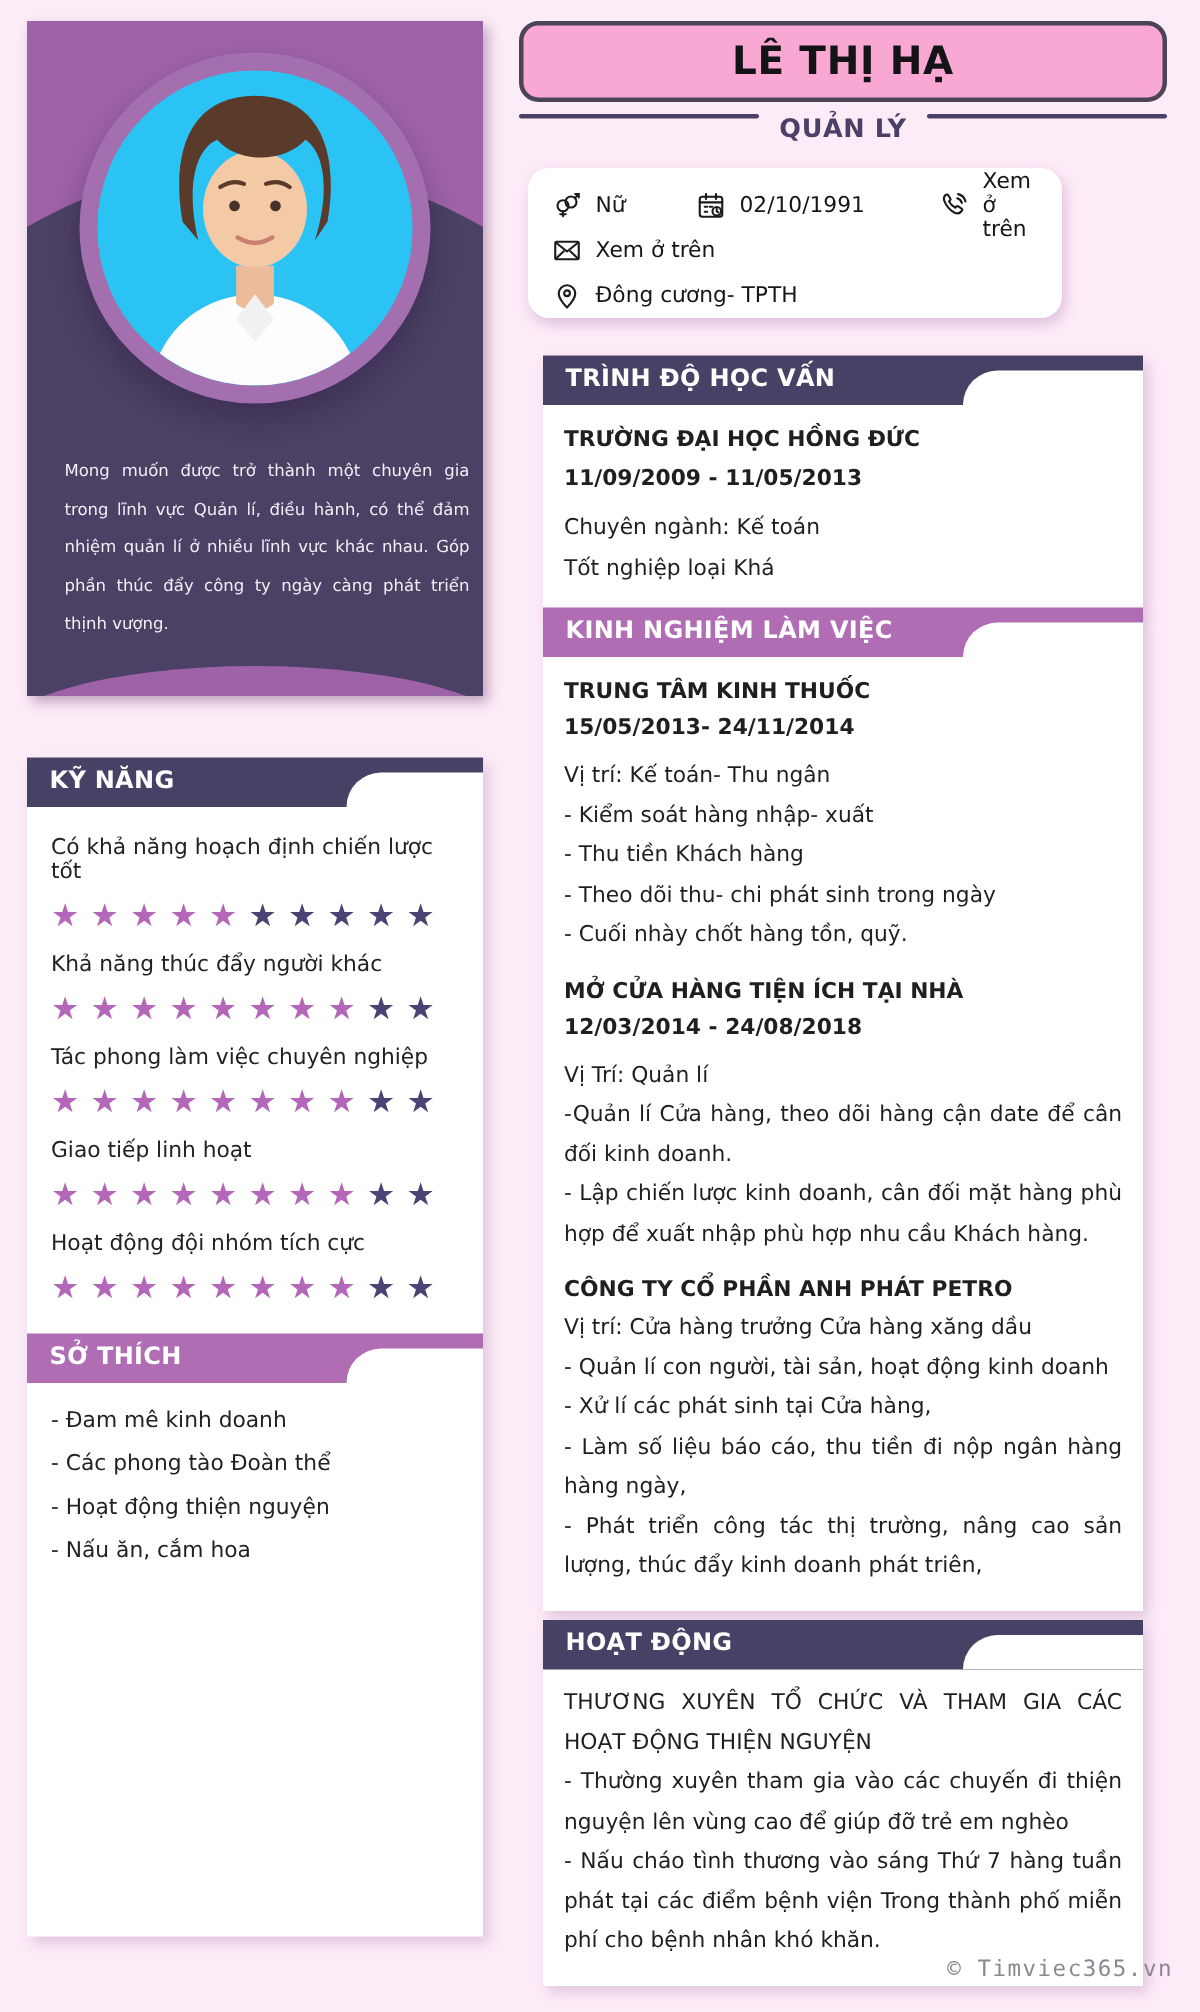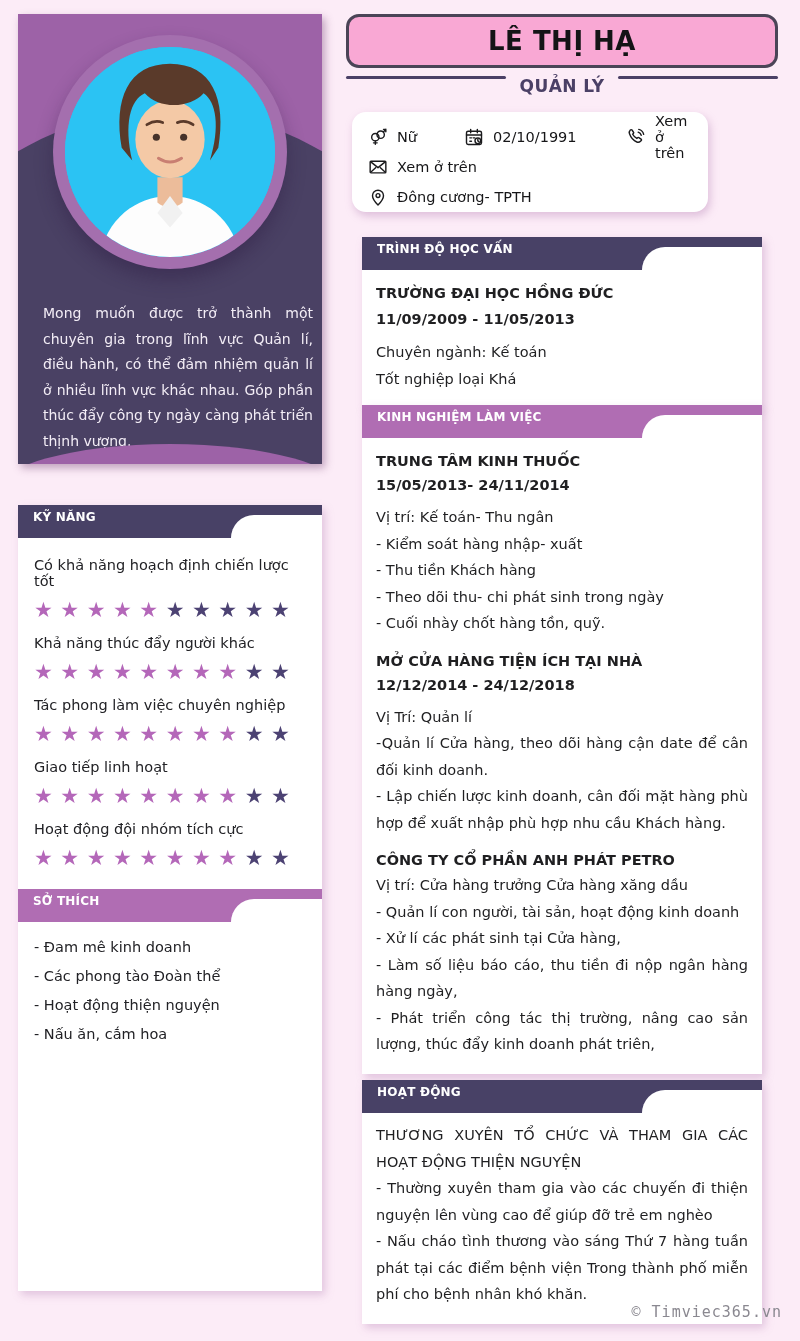--- a/index.html
+++ b/index.html
@@ -10,21 +10,21 @@
     color:#1f1f21;
   }
   
   .card{position:absolute;background:#ffffff;box-shadow:3px 4px 8px rgba(176,120,176,.35);}
   
   .bar{position:relative;height:33px;width:100%;overflow:hidden;}
   .bar.dark{background:#484166;}
   .bar.mauve{background:#b06db3;}
   .bar-text{
     position:absolute;left:15px;top:5px;
-    color:#ffffff;font-weight:bold;font-size:12px;letter-spacing:.2px;
+    color:#ffffff;font-weight:bold;font-size:16px;letter-spacing:.2px;
   }
   .bar-notch{
     position:absolute;right:0;bottom:0;width:30%;height:70%;
     background:#ffffff;border-top-left-radius:24px;
   }
   
   .sidebar-top{
     position:absolute;left:18px;top:14px;width:304px;height:450px;
     background:#9d62a7;overflow:hidden;
     box-shadow:3px 4px 8px rgba(120,70,120,.45);
@@ -37,21 +37,21 @@
     position:absolute;left:35px;top:21px;width:234px;height:234px;border-radius:50%;
     background:#a46fae;box-shadow:0 10px 18px rgba(40,20,60,.35);
   }
   .photo{
     position:absolute;left:47px;top:33px;width:210px;height:210px;border-radius:50%;
     background:#2bc3f3;overflow:hidden;
   }
   .photo svg{width:100%;height:100%;display:block;}
   .objective{
     position:absolute;left:25px;right:9px;top:287px;
-    color:#f3edf6;font-size:14px;line-height:25.5px;text-align:justify;
+    color:#f3edf6;font-size:11px;line-height:25.5px;text-align:justify;
   }
   .dome{
     position:absolute;left:-8%;bottom:-30px;width:116%;height:50px;
     background:#9d62a7;border-radius:50%/100% 100% 0 0;
   }
   .skills-card{left:18px;top:505px;width:304px;height:786px;}
   .skills-body{padding:6px 16px 0 16px;}
   .skill{margin-top:13px;}
   .skill-label{font-size:14.5px;color:#222226;}
   .stars{margin-top:9px;margin-bottom:3px;white-space:nowrap;}
@@ -262,21 +262,21 @@
         <div class="b-line">TRUNG TÂM KINH THUỐC</div>
         <div class="b-line job-dates">15/05/2013- 24/11/2014</div>
         <div class="n-line just">Vị trí: Kế toán- Thu ngân</div>
         <div class="n-line just">- Kiểm soát hàng nhập- xuất</div>
         <div class="n-line just">- Thu tiền Khách hàng</div>
         <div class="n-line just">- Theo dõi thu- chi phát sinh trong ngày</div>
         <div class="n-line just">- Cuối nhày chốt hàng tồn, quỹ.</div>
       </div>
       <div class="job">
         <div class="b-line">MỞ CỬA HÀNG TIỆN ÍCH TẠI NHÀ</div>
-        <div class="b-line job-dates">12/12/2014 - 24/12/2018</div>
+        <div class="b-line job-dates">12/03/2014 - 24/08/2018</div>
         <div class="n-line just">Vị Trí: Quản lí</div>
         <div class="n-line just">-Quản lí Cửa hàng, theo dõi hàng cận date để  cân đối kinh doanh.</div>
         <div class="n-line just">- Lập chiến lược kinh doanh, cân đối mặt hàng phù hợp để xuất nhập phù hợp nhu cầu Khách hàng.</div>
       </div>
       <div class="job">
         <div class="b-line">CÔNG TY CỔ PHẦN ANH PHÁT PETRO</div>
         <div class="n-line just">Vị trí: Cửa hàng trưởng Cửa hàng xăng dầu</div>
         <div class="n-line just">- Quản lí con người, tài sản, hoạt động kinh doanh</div>
         <div class="n-line just">- Xử lí các phát sinh tại Cửa hàng,</div>
         <div class="n-line just">- Làm số liệu báo cáo, thu tiền đi nộp ngân hàng hàng ngày,</div>

